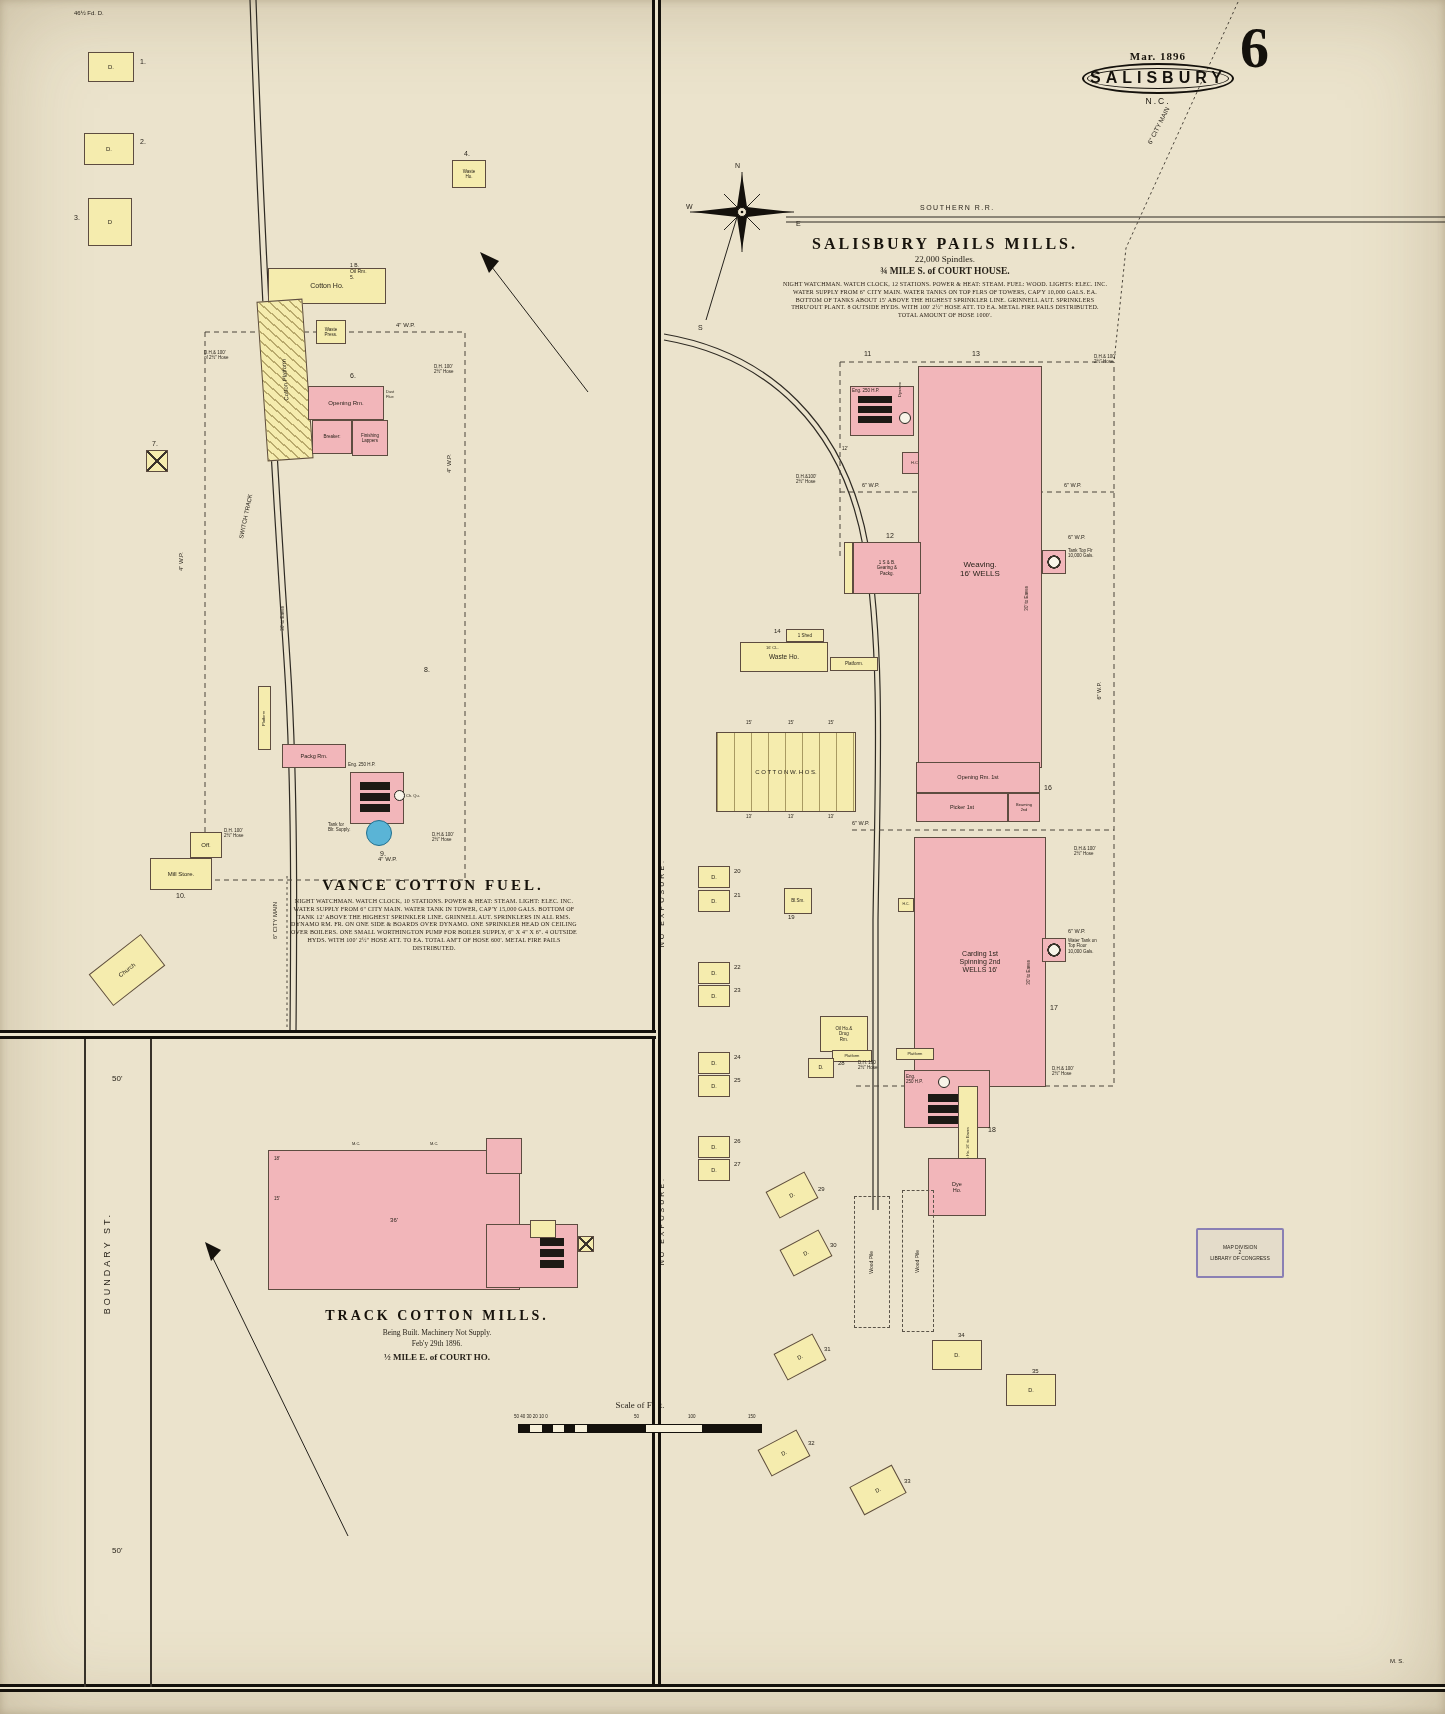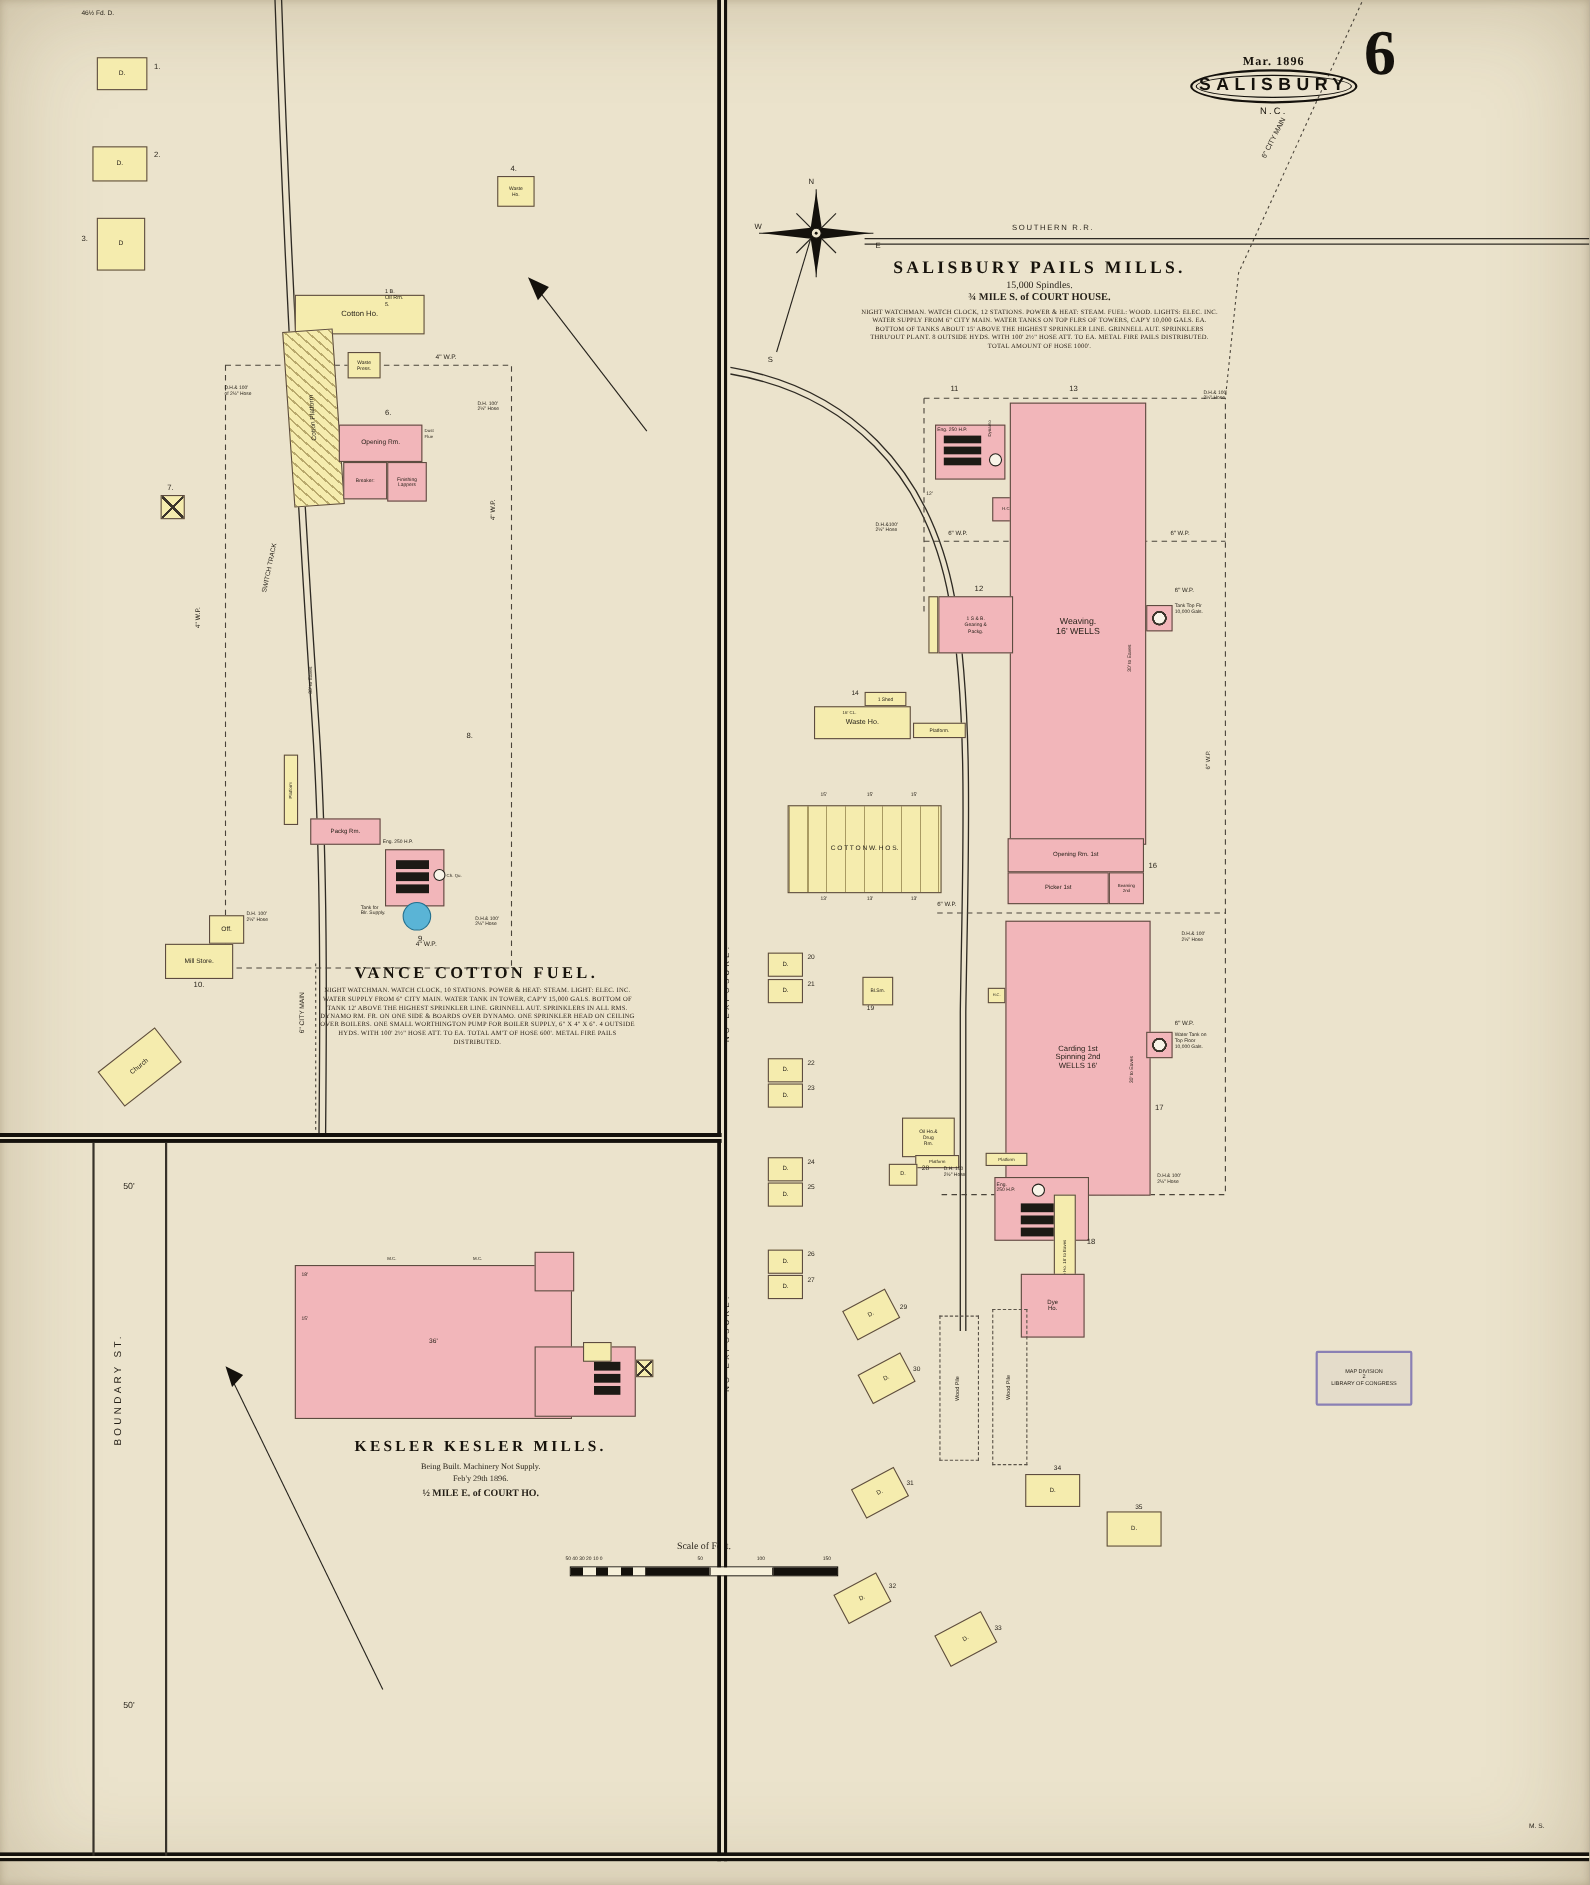--- a/index.html
+++ b/index.html
@@ -350,38 +350,38 @@
 Flue</div>
       <div class="lbl vert-up" style="left: 280px; top: 606px; font-size: 4.5px;">30' to Eaves</div>
       <div class="lbl" style="left: 348px; top: 762px; font-size: 4.5px; width: 44px;">Eng. 250 H.P.</div>
       <div class="lbl" style="left: 406px; top: 794px; font-size: 4px;">Ch. Qu.</div>
       <div class="lbl" style="left: 328px; top: 822px; font-size: 4.5px; width: 36px;">Tank for
 Blr. Supply.</div>
       <div class="lbl title" style="left: 283px; top: 876px; font-size: 15px; width: 300px;">VANCE    COTTON    FUEL.</div>
       <div class="lbl desc" style="left: 286px; top: 898px; font-size: 6px; width: 296px;">NIGHT WATCHMAN. WATCH CLOCK, 10 STATIONS. POWER &amp; HEAT: STEAM. LIGHT: ELEC. INC. WATER SUPPLY FROM 6" CITY MAIN. WATER TANK IN TOWER, CAP'Y 15,000 GALS. BOTTOM OF TANK 12' ABOVE THE HIGHEST SPRINKLER LINE. GRINNELL AUT. SPRINKLERS IN ALL RMS. DYNAMO RM. FR. ON ONE SIDE &amp; BOARDS OVER DYNAMO. ONE SPRINKLER HEAD ON CEILING OVER BOILERS. ONE SMALL WORTHINGTON PUMP FOR BOILER SUPPLY, 6" X 4" X 6". 4 OUTSIDE HYDS. WITH 100' 2½" HOSE ATT. TO EA. TOTAL AM'T OF HOSE 600'. METAL FIRE PAILS DISTRIBUTED.</div>
       <div class="lbl vert-up" style="left: 272px; top: 902px; font-size: 6px;">6" CITY MAIN</div>
       <div class="lbl" style="left: 238px; top: 538px; font-size: 6px; transform: rotate(-78deg);">SWITCH  TRACK</div>
-      <div class="lbl title" style="left: 302px; top: 1308px; font-size: 14px; width: 270px;">KESLER   KESLER   MILLS.</div>
+      <div class="lbl title" style="left: 302px; top: 1308px; font-size: 14px; width: 270px;">TRACK   COTTON   MILLS.</div>
       <div class="lbl center serif" style="left: 302px; top: 1328px; font-size: 7.5px; width: 270px;">Being Built. Machinery Not Supply.</div>
       <div class="lbl center serif" style="left: 302px; top: 1339px; font-size: 7.5px; width: 270px;">Feb'y 29th 1896.</div>
       <div class="lbl center bold serif" style="left: 302px; top: 1352px; font-size: 9px; width: 270px;">½ MILE E. of COURT HO.</div>
       <div class="lbl" style="left: 352px; top: 1142px; font-size: 4px;">M.C.</div>
       <div class="lbl" style="left: 430px; top: 1142px; font-size: 4px;">M.C.</div>
       <div class="lbl" style="left: 274px; top: 1156px; font-size: 4.5px;">18'</div>
       <div class="lbl" style="left: 274px; top: 1196px; font-size: 4.5px;">15'</div>
       <div class="lbl" style="left: 112px; top: 1074px; font-size: 8px;">50'</div>
       <div class="lbl" style="left: 112px; top: 1546px; font-size: 8px;">50'</div>
       <div class="lbl ls2 vert-up" style="left: 102px; top: 1212px; font-size: 9px;">BOUNDARY   ST.</div>
       <div class="lbl center serif" style="left: 560px; top: 1400px; font-size: 9px; width: 160px;">Scale  of  Feet.</div>
       <div class="lbl" style="left: 514px; top: 1414px; font-size: 4.5px; width: 74px;">50 40 30 20 10  0</div>
       <div class="lbl" style="left: 634px; top: 1414px; font-size: 4.5px;">50</div>
       <div class="lbl" style="left: 688px; top: 1414px; font-size: 4.5px;">100</div>
       <div class="lbl" style="left: 748px; top: 1414px; font-size: 4.5px;">150</div>
       <div class="lbl title" style="left: 778px; top: 234px; font-size: 16px; width: 334px;">SALISBURY  PAILS  MILLS.</div>
-      <div class="lbl center serif" style="left: 778px; top: 254px; font-size: 9px; width: 334px;">15,000  Spindles.</div>
+      <div class="lbl center serif" style="left: 778px; top: 254px; font-size: 9px; width: 334px;">22,000  Spindles.</div>
       <div class="lbl center bold serif" style="left: 778px; top: 266px; font-size: 9.5px; width: 334px;">¾ MILE S. of COURT HOUSE.</div>
       <div class="lbl desc" style="left: 782px; top: 281px; font-size: 6px; width: 326px;">NIGHT WATCHMAN. WATCH CLOCK, 12 STATIONS. POWER &amp; HEAT: STEAM. FUEL: WOOD. LIGHTS: ELEC. INC. WATER SUPPLY FROM 6" CITY MAIN. WATER TANKS ON TOP FLRS OF TOWERS, CAP'Y 10,000 GALS. EA. BOTTOM OF TANKS ABOUT 15' ABOVE THE HIGHEST SPRINKLER LINE. GRINNELL AUT. SPRINKLERS THRU'OUT PLANT. 8 OUTSIDE HYDS. WITH 100' 2½" HOSE ATT. TO EA. METAL FIRE PAILS DISTRIBUTED. TOTAL AMOUNT OF HOSE 1000'.</div>
       <div class="lbl ls1" style="left: 920px; top: 204px; font-size: 7px;">SOUTHERN   R.R.</div>
       <div class="lbl" style="left: 1146px; top: 142px; font-size: 6.5px; transform: rotate(-63deg);">6" CITY MAIN</div>
       <div class="lbl" style="left: 735px; top: 162px; font-size: 7px;">N</div>
       <div class="lbl" style="left: 686px; top: 203px; font-size: 7px;">W</div>
       <div class="lbl" style="left: 796px; top: 220px; font-size: 7px;">E</div>
       <div class="lbl" style="left: 698px; top: 324px; font-size: 7px;">S</div>
       <div class="lbl" style="left: 864px; top: 350px; font-size: 7px;">11</div>
       <div class="lbl" style="left: 972px; top: 350px; font-size: 7px;">13</div>

